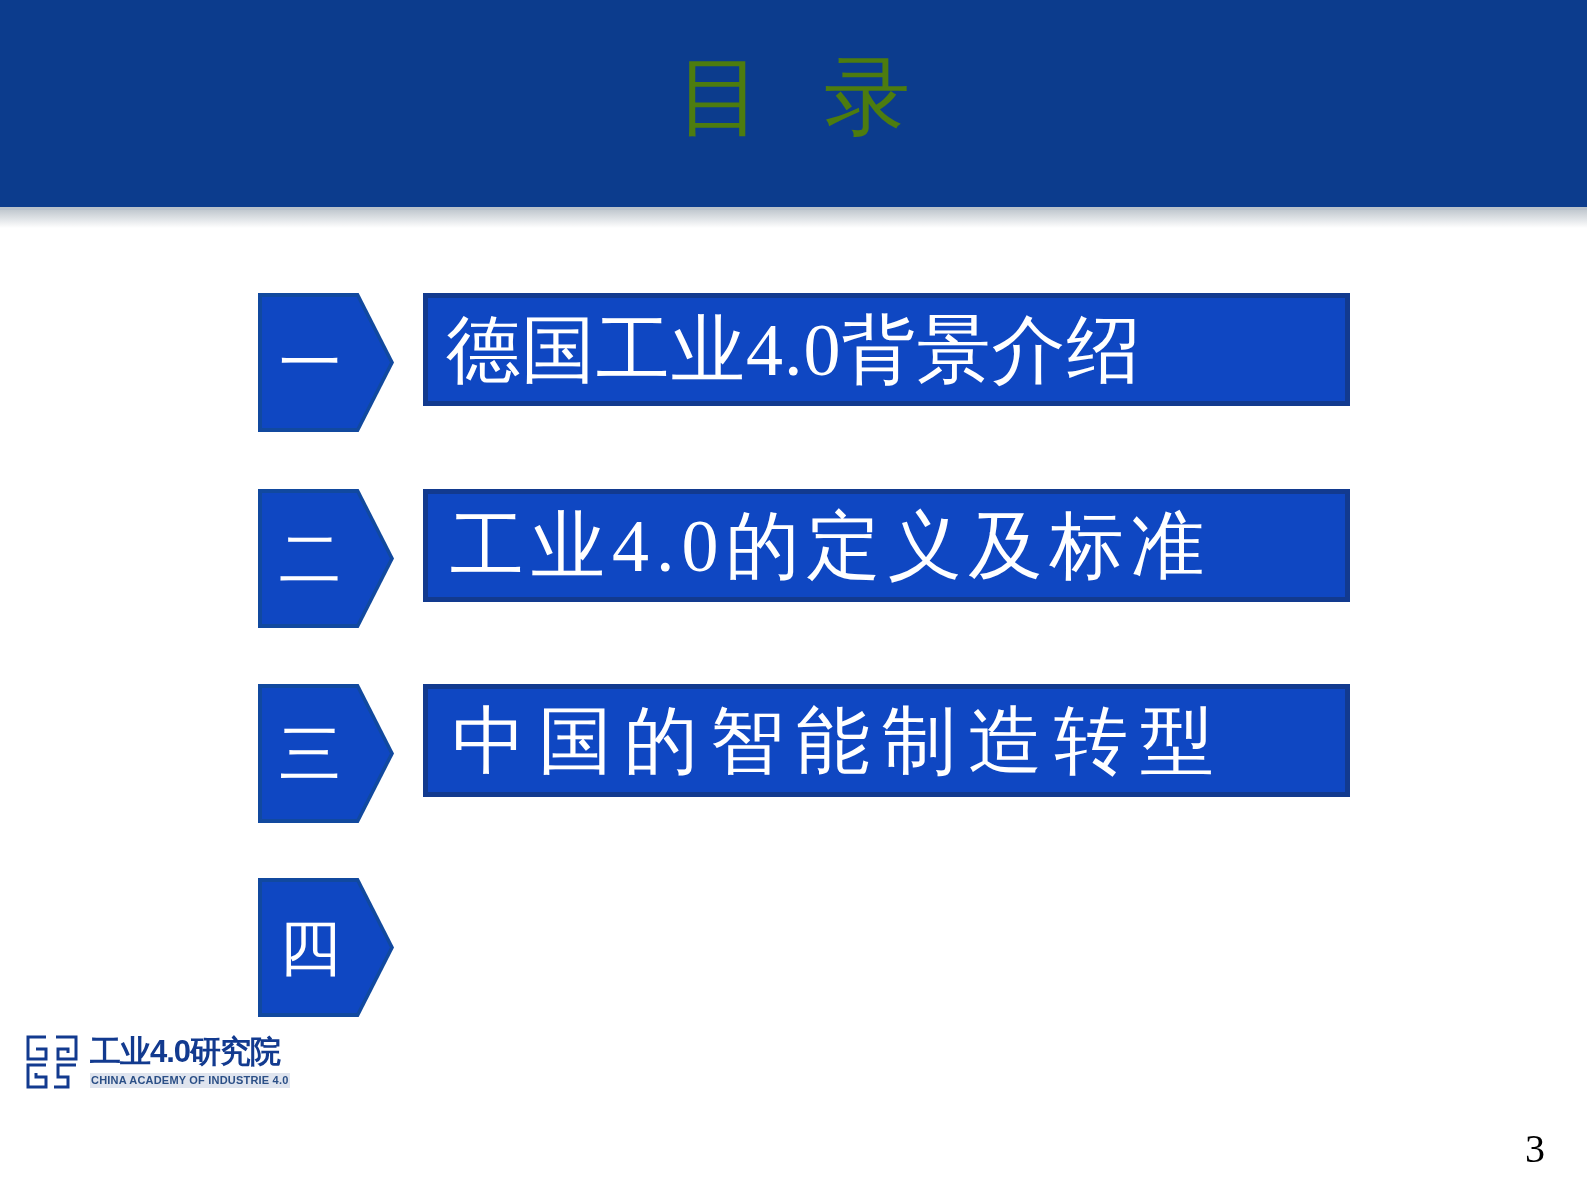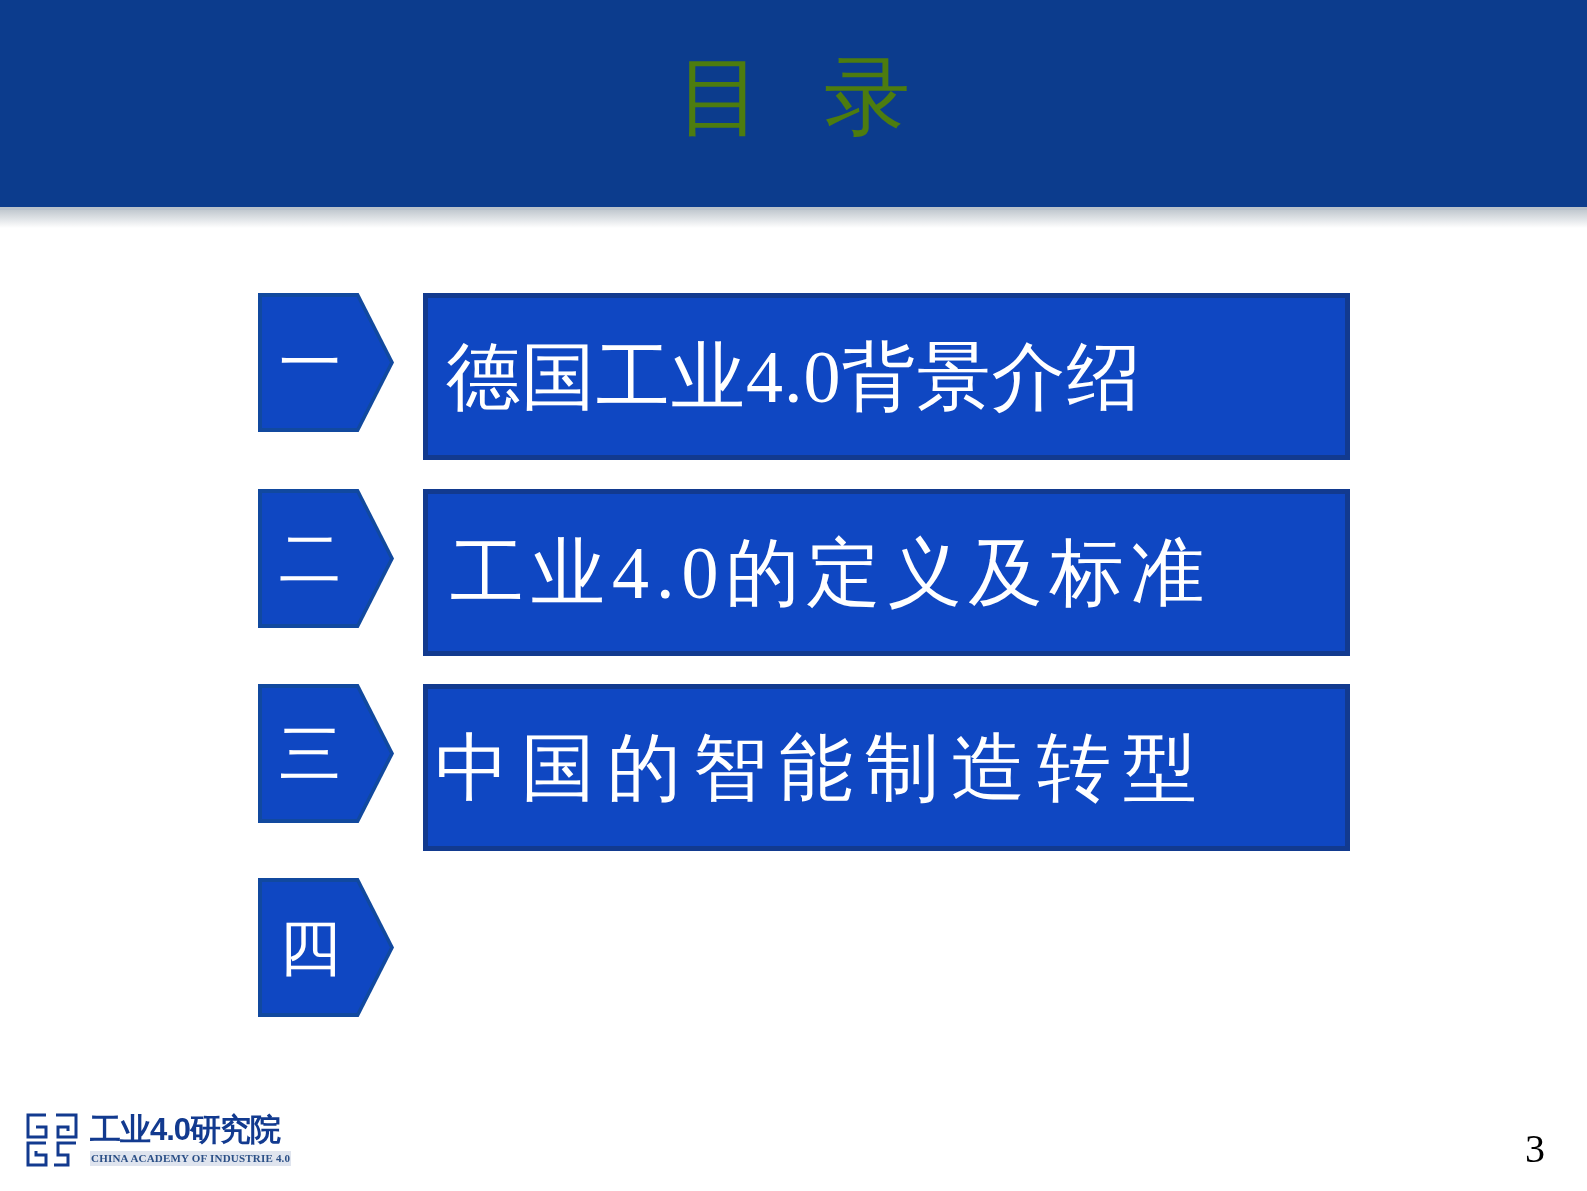--- a/index.html
+++ b/index.html
@@ -122,46 +122,46 @@
     line-height: 1;
     font-family: "Liberation Serif", "DejaVu Serif", serif;
   }
 
   
   .row-box {
     position: absolute;
     left: 165px;
     top: 0;
     width: 927px;
-    height: 167px;
+    height: 113px;
     background: #0f47c2;
     border: 5px solid #123a8f;
     box-sizing: border-box;
     display: flex;
     align-items: center;
     overflow: hidden;
   }
   .row-label {
     color: #ffffff;
     font-size: 74px;
     line-height: 1;
     font-family: "Liberation Serif", "DejaVu Serif", serif;
     white-space: nowrap;
     padding-left: 16px;
   }
   .agenda-row.r1 .row-label { letter-spacing: 1px; padding-left: 18px; }
   .agenda-row.r2 .row-label { letter-spacing: 7px; padding-left: 22px; text-align: right; }
-  .agenda-row.r3 .row-label { letter-spacing: 12px; padding-left: 7px; }
+  .agenda-row.r3 .row-label { letter-spacing: 12px; padding-left: 24px; }
   .agenda-row.r4 .row-label { letter-spacing: 11px; padding-left: 38px; }
 
   
   .logo {
     position: absolute;
     left: 22px;
-    top: 1094px;
+    top: 1016px;
     width: 218px;
     height: 92px;
     display: flex;
     align-items: center;
     background: #ffffff;
   }
   .logo-mark {
     width: 62px;
     height: 58px;
     flex: 0 0 auto;
@@ -178,21 +178,21 @@
     line-height: 1.05;
     font-family: "Liberation Sans", "DejaVu Sans", sans-serif;
     font-weight: 700;
     letter-spacing: -1px;
     white-space: nowrap;
   }
   .logo-en {
     color: #2b4f86;
     font-size: 11px;
     line-height: 1.2;
-    font-family: Liberation Serif, serif;
+    font-family: Liberation Sans, sans-serif;
     font-weight: 700;
     letter-spacing: 0.2px;
     white-space: nowrap;
     background: #dfe4ee;
     padding: 1px 1px;
     margin-top: 5px;
   }
 
   
   .page-number {

